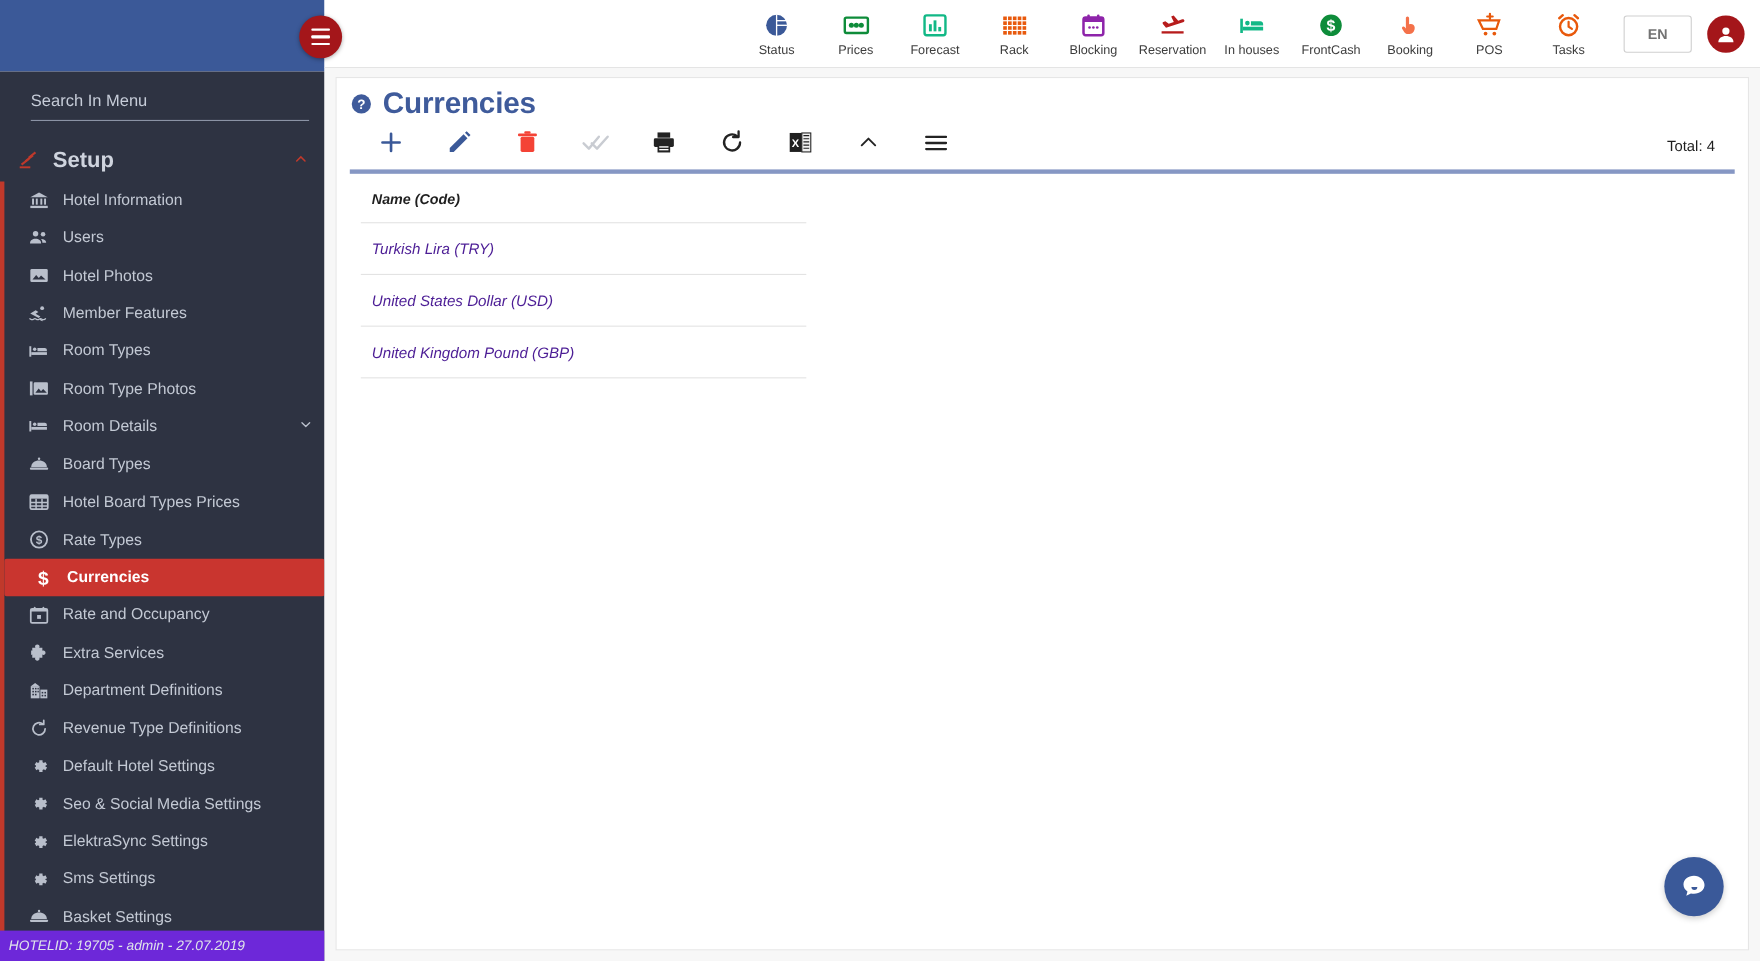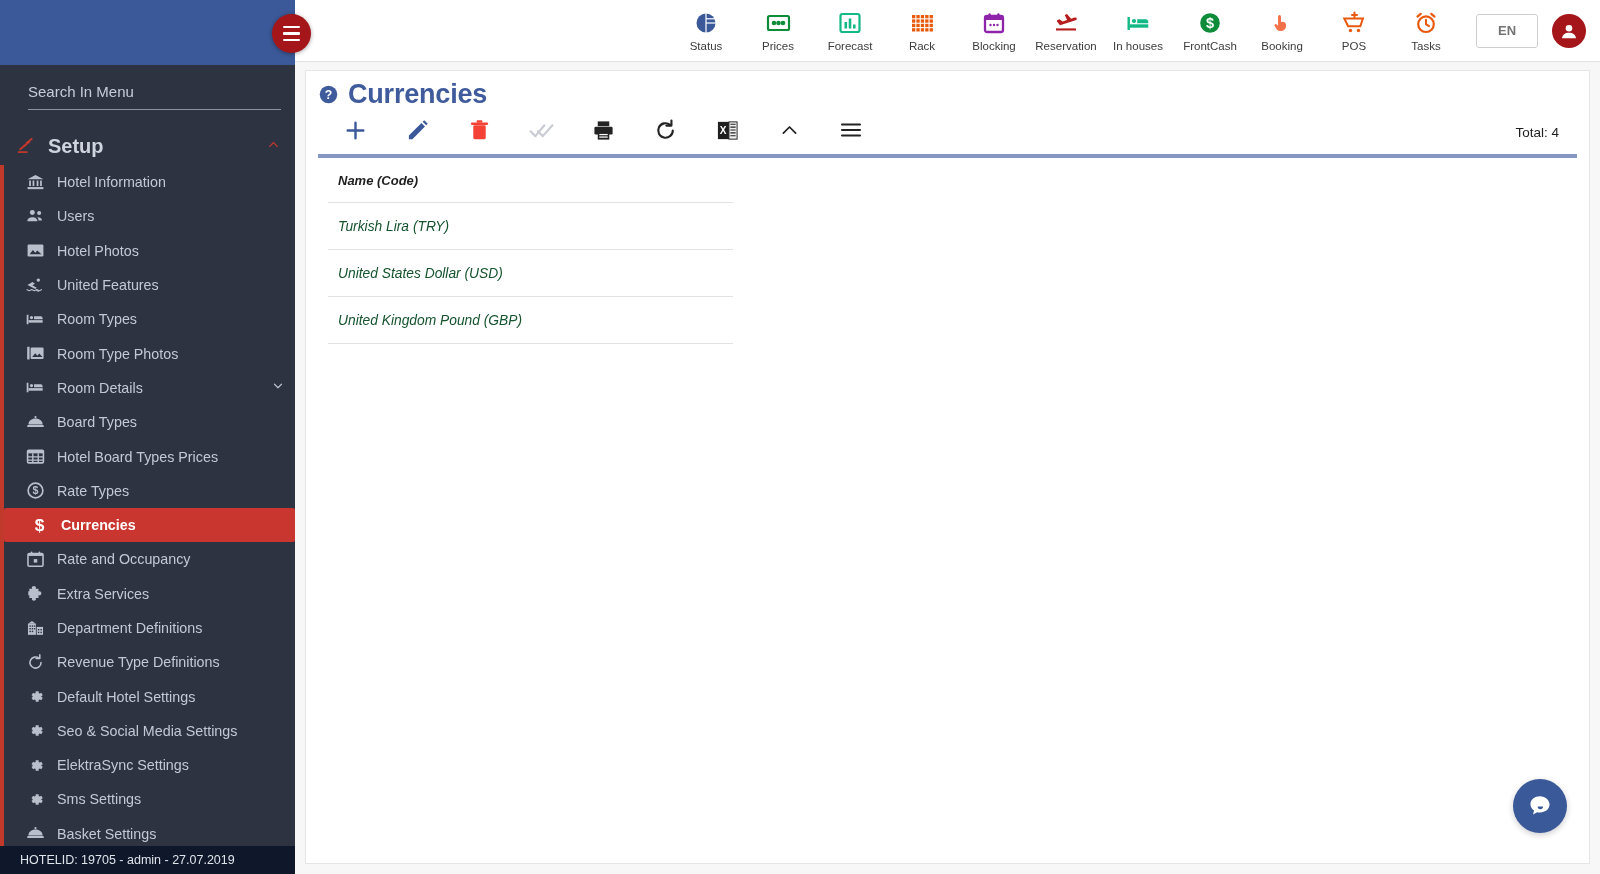--- a/index.html
+++ b/index.html
@@ -126,25 +126,26 @@
   .side-item .i-chev { color: #b9bfcb; font-size: 12px; }
   .side-item.active {
     background: #c9352f; margin-left: 4px; border-radius: 2px;
   }
   .side-item.active .i-lbl { color: #ffffff; font-weight: bold; }
   .side-item.active .i-ico { color: #ffffff; }
 
   .statusbar {
     position: absolute; left: 0; bottom: 0;
     width: 295px; height: 28px;
-    background: #0f172a;
+    background: #6d28d9;
     display: flex; align-items: center;
-    padding-left: 20px;
+    padding-left: 8px;
     color: #dfe3ea; font-size: 12.5px;
     z-index: 5;
+    font-style: italic;
   }
 
   
   .main {
     position: absolute; left: 295px; top: 62px;
     width: 1305px; height: 812px;
     background: #f7f7f7;
     padding: 8px 10px 10px 10px;
   }
   .card {
@@ -190,21 +191,21 @@
   .tbl-head .th {
     font-size: 13px; font-weight: bold; color: #1f1f1f;
     padding-left: 10px;
   }
   .tbl-row {
     height: 47px; display: flex; align-items: center;
     border-bottom: 1px solid #e3e3e3;
     width: 405px; cursor: pointer;
   }
   .tbl-row .td {
-    font-size: 13.8px; color: #14532d; padding-left: 10px;
+    font-size: 13.8px; color: #4c1d95; padding-left: 10px;
   }
 
   
   .chat-fab {
     position: absolute; right: 22px; bottom: 30px;
     width: 54px; height: 54px; border-radius: 50%;
     background: #3a5999;
     display: flex; align-items: center; justify-content: center;
     cursor: pointer; z-index: 50;
     box-shadow: 0 2px 6px rgba(0,0,0,.2);
@@ -432,21 +433,21 @@
         </div>
         <div class="side-item">
           <span class="i-ico">
             <svg width="20" height="19" viewBox="0 0 24 24">
               <circle cx="16.2" cy="5.2" r="2.2" fill="#b9bfcb"></circle>
               <path d="M2.5 11.4l6.3-3.8 3.1 2.1-3.2 1.9 5.5 3.2-2 1.6-9.7-5z" fill="#b9bfcb"></path>
               <path d="M1.5 17.2c1.6 0 1.6 1.3 3.2 1.3s1.6-1.3 3.2-1.3 1.6 1.3 3.2 1.3 1.6-1.3 3.2-1.3 1.6 1.3 3.2 1.3 1.6-1.3 3.2-1.3" stroke="#b9bfcb" stroke-width="1.5" fill="none"></path>
               <path d="M13.5 18.2c1.6 0 1.6 1.3 3.2 1.3" stroke="#b9bfcb" stroke-width="1.4" fill="none"></path>
             </svg>
           </span>
-          <span class="i-lbl">United Features</span>
+          <span class="i-lbl">Member Features</span>
         </div>
         <div class="side-item">
           <span class="i-ico">
             <svg width="20" height="19" viewBox="0 0 24 24">
               <rect x="1.5" y="6" width="2.2" height="12" fill="#b9bfcb"></rect>
               <circle cx="7.6" cy="9.6" r="2" fill="#b9bfcb"></circle>
               <path d="M10.8 8h8.4c1.3 0 2.4 1 2.4 2.4v1.3H10.8z" fill="#b9bfcb"></path>
               <rect x="3.7" y="12.8" width="18" height="3.2" fill="#b9bfcb"></rect>
             </svg>
           </span>

